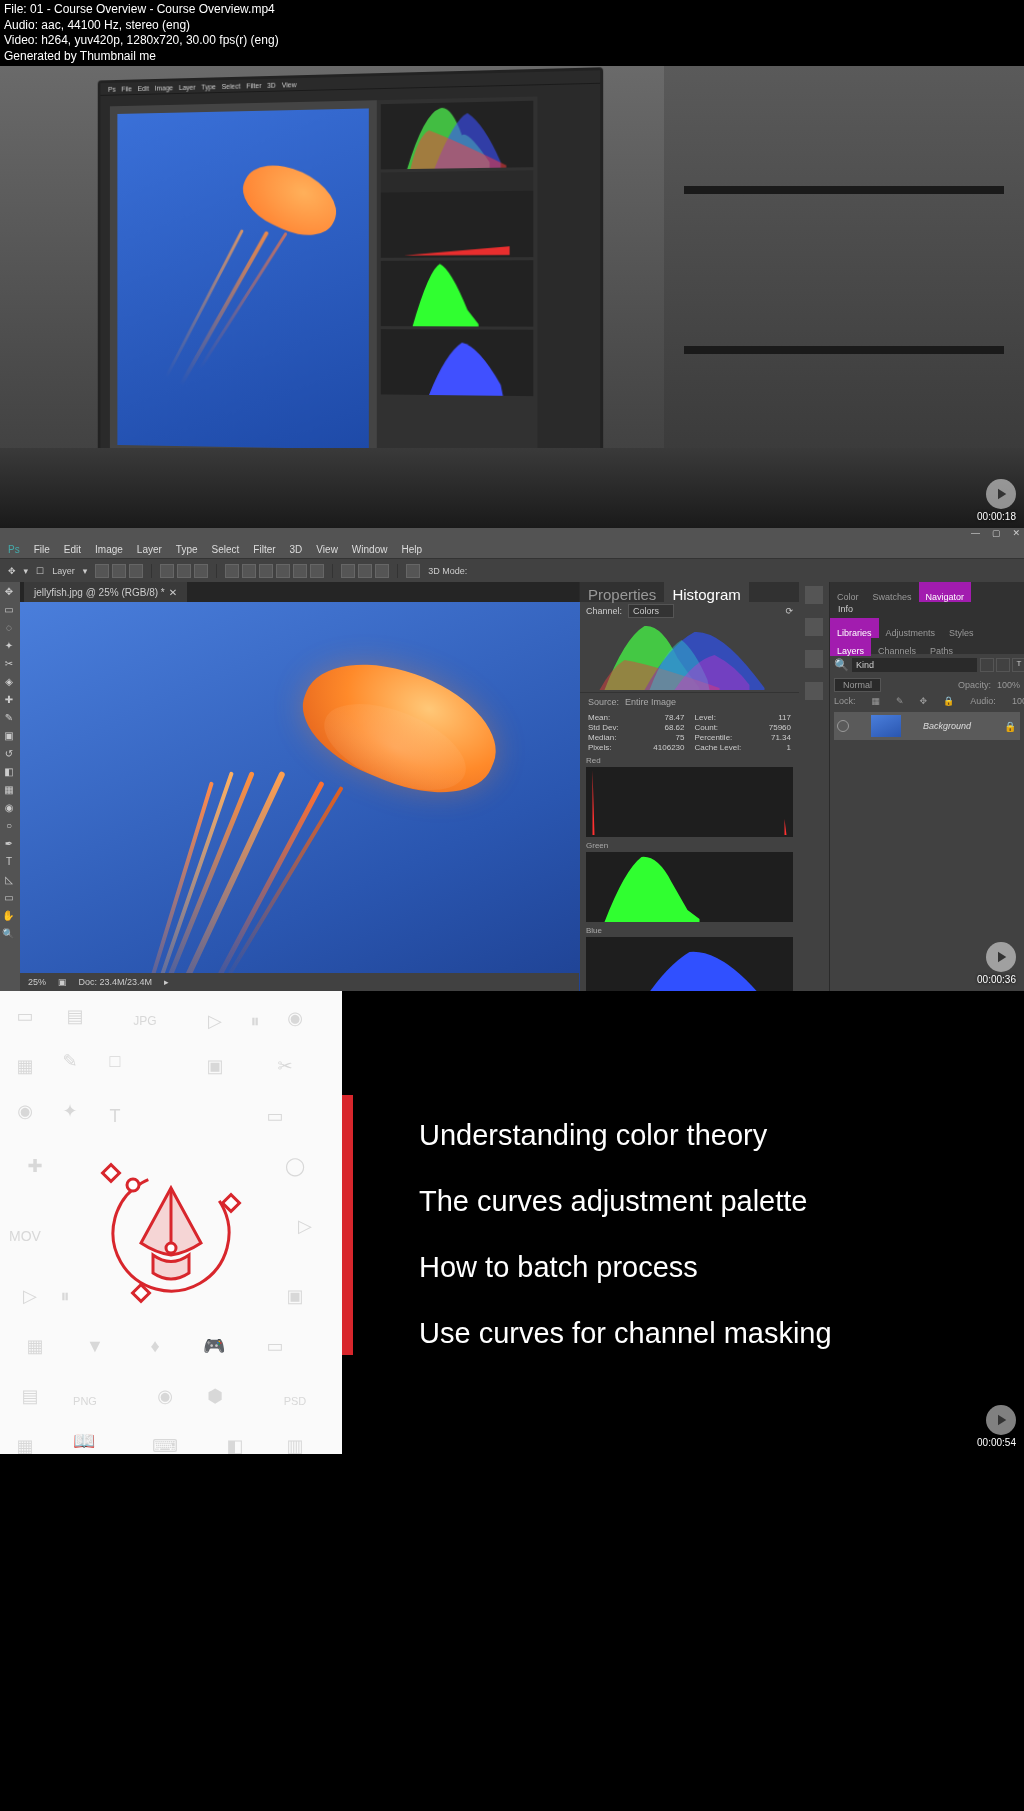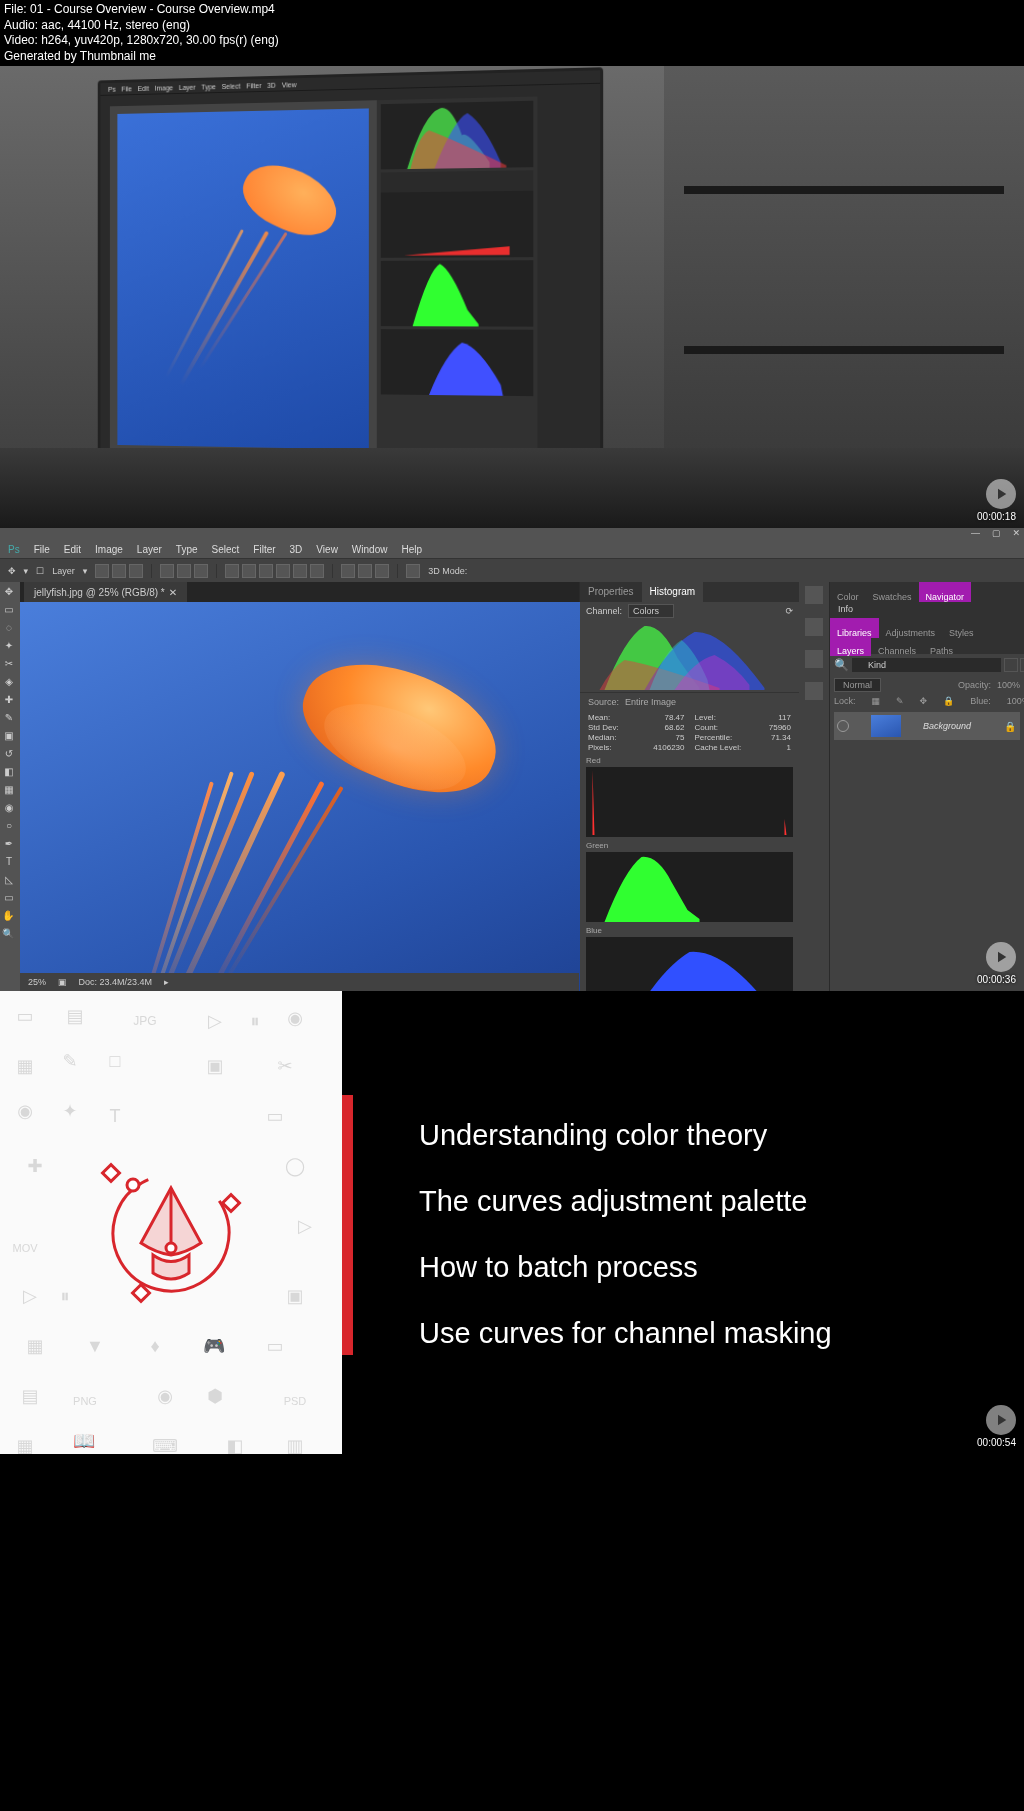--- a/index.html
+++ b/index.html
@@ -57,39 +57,39 @@
 .t2b{left:230px;top:170px;height:270px;background:linear-gradient(180deg,#ff9040,rgba(200,80,30,0));transform:rotate(22deg);width:5px;}
 .t2c{left:210px;top:170px;height:290px;background:linear-gradient(180deg,#ffb060,rgba(200,80,30,0));transform:rotate(19deg);width:4px;}
 .t2d{left:300px;top:180px;height:250px;background:linear-gradient(180deg,#ff7030,rgba(200,80,30,0));transform:rotate(28deg);width:5px;}
 .t2e{left:190px;top:180px;height:260px;background:linear-gradient(180deg,#ff8a4a,rgba(200,80,30,0));transform:rotate(17deg);width:4px;}
 .t2f{left:320px;top:185px;height:230px;background:linear-gradient(180deg,#e06020,rgba(200,80,30,0));transform:rotate(31deg);width:4px;}
 .doc-status{position:absolute;bottom:0;left:0;right:0;height:18px;background:#414141;font-size:9px;color:#ccc;display:flex;align-items:center;gap:12px;padding:0 8px;}
 .panel-strip{width:30px;background:#414141;display:flex;flex-direction:column;align-items:center;padding-top:4px;gap:14px;}
 .strip-icon{width:18px;height:18px;background:#555;}
 .panel-col1{width:220px;background:#414141;border-left:1px solid #2a2a2a;}
 .panel-col2{width:195px;background:#414141;border-left:1px solid #2a2a2a;}
-.panel-tabs{height:20px;background:#313131;display:flex;font-size:10px;color:#999;}
+.panel-tabs{height:20px;background:#313131;display:flex;font-size:15px;color:#999;}
 .panel-tab{padding:4px 8px;}
 .panel-tab.active{background:#414141;color:#fff;}
 .hist-channel-row{height:18px;background:#414141;display:flex;align-items:center;gap:6px;padding:0 6px;font-size:9px;color:#ccc;}
 .hist-select{background:#333;border:1px solid #555;color:#ccc;padding:1px 14px 1px 4px;font-size:9px;}
 .refresh-icon{margin-left:auto;color:#ccc;}
 .big-hist{height:70px;background:#414141;margin:0 6px 2px;position:relative;}
 .source-row{font-size:9px;color:#aaa;padding:4px 8px;display:flex;gap:6px;border-top:1px solid #333;}
 .hist-stats{font-size:8px;color:#ccc;padding:2px 8px;display:grid;grid-template-columns:1fr 1fr;gap:1px 10px;}
 .stat-row{display:flex;justify-content:space-between;}
 .small-hist-label{font-size:8px;color:#aaa;padding:2px 6px 0;}
 .small-hist{height:70px;background:#1e1e1e;margin:2px 6px;position:relative;}
 .info-panel{height:18px;background:#313131;font-size:9px;color:#ccc;display:flex;align-items:center;padding:0 8px;}
 .sub-tabs{height:18px;display:flex;font-size:9px;color:#999;background:#313131;}
 .sub-tab{padding:10px 7px;}
 .sub-tab.active{background:#a21caf;color:#fff;}
 .layers-area{padding:4px;}
 .layer-search{width:100%;display:flex;gap:3px;align-items:center;}
-.layer-search-input{flex:1;background:#2a2a2a;border:none;color:#ccc;font-size:9px;padding:2px 16px;}
+.layer-search-input{flex:1;background:#2a2a2a;border:none;color:#ccc;font-size:9px;padding:2px 4px;}
 .layer-icons{display:flex;gap:2px;}
 .layer-icons span{width:14px;height:14px;display:inline-block;border:1px solid #555;}
 .blend-row{display:flex;gap:6px;align-items:center;font-size:9px;color:#999;margin-top:6px;}
 .blend-select{background:#2a2a2a;border:1px solid #555;color:#999;padding:1px 8px;font-size:9px;}
 .lock-row{display:flex;gap:16px;align-items:center;font-size:9px;color:#999;margin-top:4px;}
 .layer-item{display:flex;align-items:center;gap:22px;margin-top:6px;background:#5a5a5a;padding:3px;}
 .eye-icon{width:12px;height:12px;border:1px solid #999;border-radius:50%;}
 .layer-thumb{width:30px;height:22px;background:linear-gradient(155deg,#4a7edb,#2a56b0);}
 .layer-name{font-size:9px;color:#ddd;font-style:italic;}
 .lock-badge{margin-left:auto;color:#999;font-size:10px;}
@@ -394,21 +394,21 @@
           <span class="blend-select">Normal</span>
           <span style="margin-left:auto">Opacity:</span>
             <span>100%</span>
         </div>
         <div class="lock-row">
           <span>Lock:</span>
           <span>▦</span>
           <span>✎</span>
           <span>✥</span>
           <span>🔒</span>
-          <span style="margin-left:auto">Blue:</span>
+          <span style="margin-left:auto">Audio:</span>
             <span>100%</span>
         </div>
         <div class="layer-item">
           <span class="eye-icon"></span>
           <div class="layer-thumb"></div>
           <span class="layer-name">Background</span>
           <span class="lock-badge">🔒</span>
         </div>
       </div>
     </div>
@@ -436,21 +436,21 @@
         <div class="pat" style="left:55px;top:55px">✎</div>
         <div class="pat" style="left:100px;top:55px">□</div>
         <div class="pat" style="left:200px;top:60px">▣</div>
         <div class="pat" style="left:270px;top:60px">✂</div>
       <div class="pat" style="left:10px;top:105px">◉</div>
         <div class="pat" style="left:55px;top:105px">✦</div>
         <div class="pat" style="left:100px;top:110px">T</div>
         <div class="pat" style="left:260px;top:110px">▭</div>
       <div class="pat" style="left:20px;top:160px">✚</div>
         <div class="pat" style="left:280px;top:160px">◯</div>
-      <div class="pat" style="left:10px;top:242px;font-size:11px">MOV</div>
+      <div class="pat" style="left:10px;top:230px;font-size:14px">MOV</div>
         <div class="pat" style="left:290px;top:220px">▷</div>
       <div class="pat" style="left:15px;top:290px">▷</div>
         <div class="pat" style="left:50px;top:290px">⏸</div>
         <div class="pat" style="left:280px;top:290px">▣</div>
       <div class="pat" style="left:20px;top:340px">▦</div>
         <div class="pat" style="left:80px;top:340px">▼</div>
         <div class="pat" style="left:140px;top:340px">♦</div>
         <div class="pat" style="left:200px;top:340px">🎮</div>
         <div class="pat" style="left:260px;top:340px">▭</div>
       <div class="pat" style="left:15px;top:390px">▤</div>

